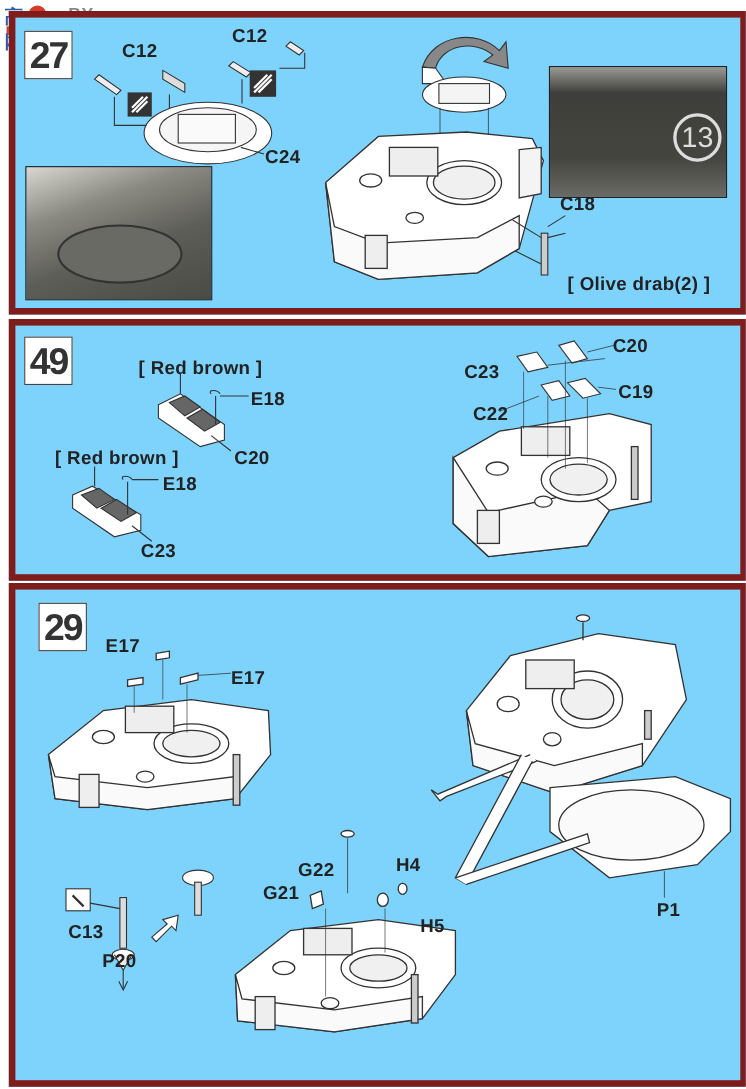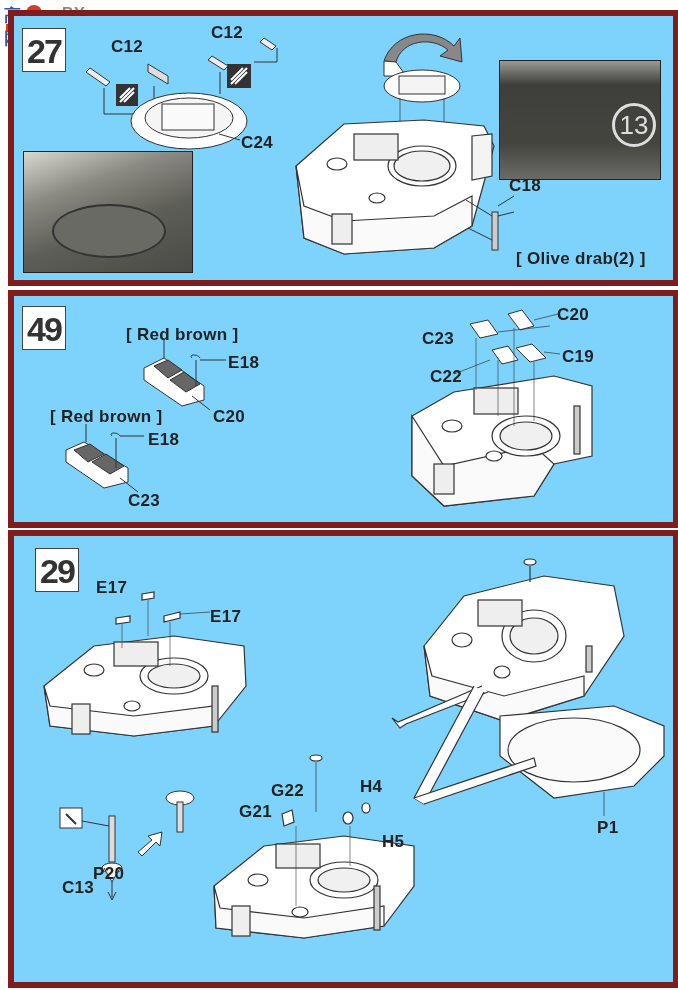--- a/index.html
+++ b/index.html
@@ -241,20 +241,20 @@
       <ellipse cx="560" cy="214" rx="66" ry="32" fill="#fafafa"></ellipse>
       <path d="M468 150 L384 186 L378 182 L386 192 L392 188 L474 156" fill="#fff"></path>
       <path d="M460 150 L400 262 L410 268 L470 156" fill="#fff"></path>
       <path d="M400 262 L520 222 L522 230 L410 268" fill="#fff"></path>
       <line x1="590" y1="256" x2="590" y2="280" stroke-width="0.7"></line>
     </g>
   </svg>
 
   <span class="lbl" style="left:82px;top:42px;">E17</span>
   <span class="lbl" style="left:196px;top:71px;">E17</span>
-  <span class="lbl" style="left:48px;top:302px;margin-top:40px;">C13</span>
+  <span class="lbl" style="left:48px;top:302px;">C13</span>
   <span class="lbl" style="left:37px;top:328px;padding-left:42px;">P20</span>
   <span class="lbl" style="left:257px;top:245px;">G22</span>
   <span class="lbl" style="left:225px;top:266px;">G21</span>
   <span class="lbl" style="left:333px;top:241px;margin-left:13px;">H4</span>
   <span class="lbl" style="left:368px;top:296px;">H5</span>
   <span class="lbl" style="left:583px;top:282px;">P1</span>
 </div>
 
 </body></html>

